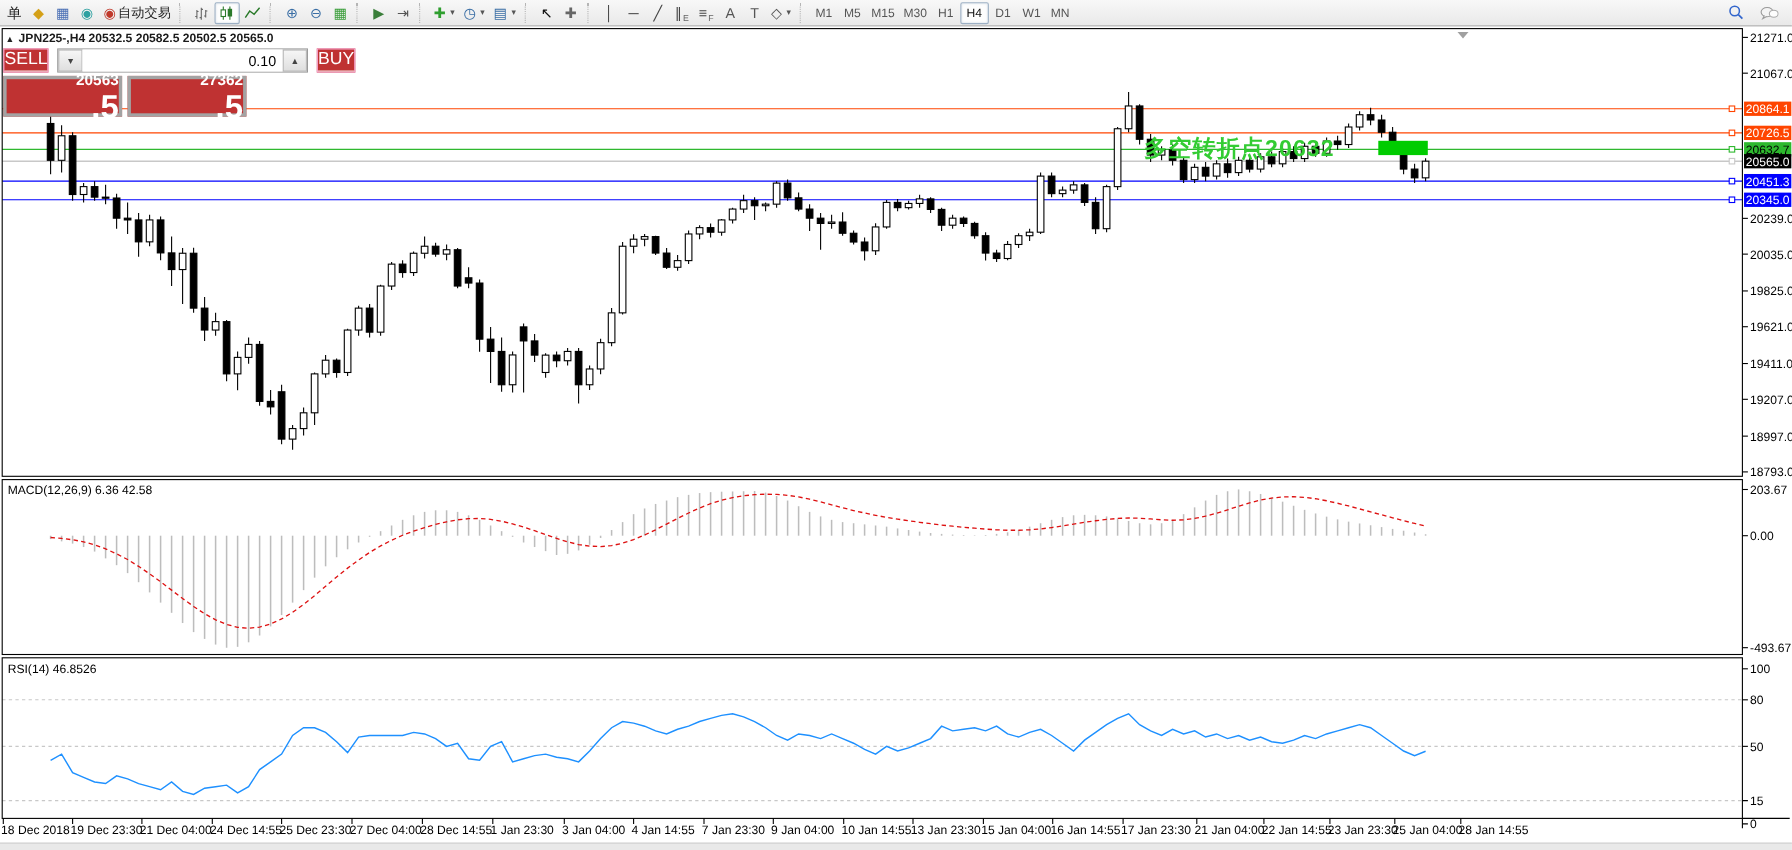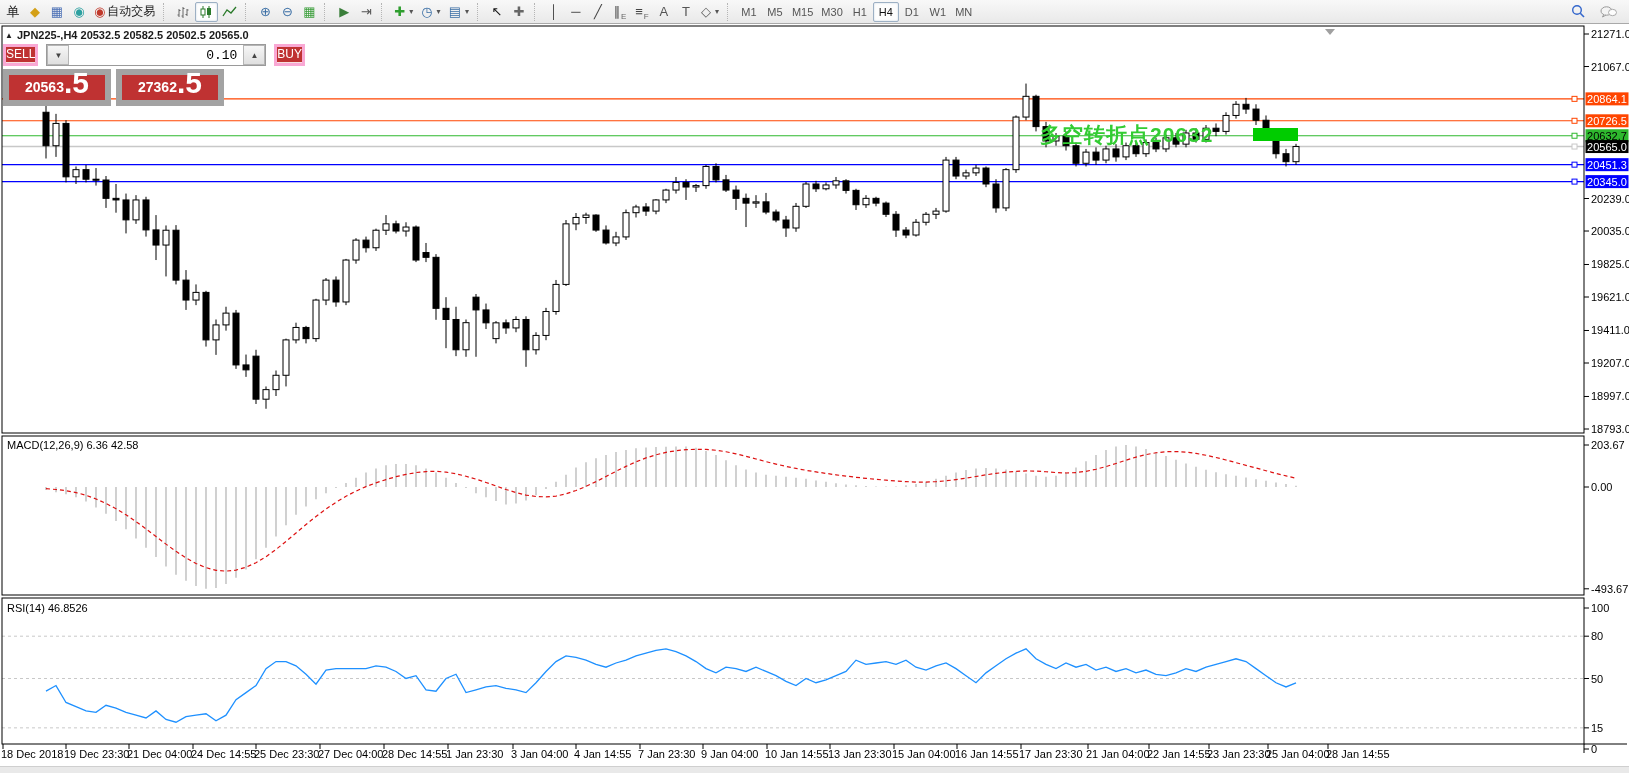--- a/index.html
+++ b/index.html
@@ -23,31 +23,31 @@
   #tb-right { margin-left:auto; display:flex; align-items:center; gap:6px; padding-right:6px; }
   
   #chart-svg { position:absolute; left:0; top:0; z-index:1; }
   .overlay { position:absolute; z-index:3; }
   #symbol-header { left:5px; top:29px; font-size:11px; font-weight:bold; color:#1a1a1a;
     display:flex; align-items:center; gap:4px; }
   #symbol-header .tri { font-size:8px; color:#222; }
   
   #trade-panel { left:3px; top:44px; width:222px; }
   .tp-row1 { display:flex; height:22px; align-items:stretch; }
-  .tp-btn { width:46px; background:#bf3232; color:#fff; font-size:12px; display:flex;
-    align-items:flex-end; justify-content:center; border:3px solid #f9a8d4; }
+  .tp-btn { width:46px; background:#bf3232; color:#fff; font-size:16px; display:flex;
+    align-items:flex-start; justify-content:center; border:1px solid #f9a8d4; }
   .tp-btn span { border-bottom:1px solid rgba(255,255,255,.85); padding-bottom:1px; }
   .tp-spin { flex:1; display:flex; margin:0 8px; border:1px solid #9a9a9a; background:#fff; }
   .tp-spin-btn { width:22px; background:linear-gradient(#f6f6f6,#dfdfdf); border:1px solid #b5b5b5;
     font-size:8px; color:#444; display:flex; align-items:center; justify-content:center; }
   .tp-vol { flex:1; border:none; outline:none; text-align:right; font-size:13px; padding-right:6px;
-    font-family:Liberation Mono, monospace; }
+    font-family:Liberation Sans, sans-serif; }
   .tp-row2 { display:flex; margin-top:3px; gap:5px; }
-  .tp-price { width:108px; height:37px; background:#bf3232; border:6px solid #a3a3a3; color:#fff;
-    display:flex; align-items:flex-end; justify-content:center; padding-bottom:2px; }
+  .tp-price { width:108px; height:37px; background:#bf3232; border:3px solid #a3a3a3; color:#fff;
+    display:flex; align-items:flex-end; justify-content:center; padding-bottom:2px;flex-direction:column; }
   .tp-price .small { font-size:14px; font-weight:bold; line-height:22px; }
   .tp-price .big { font-size:30px; font-weight:bold; line-height:30px; }
   #annotation { top:121px; left:1040px; font-size:21px; font-weight:bold; letter-spacing:1px;
     white-space:nowrap; z-index:2; }
   #highlight-box { z-index:2; }
   #bottom-strip { left:0; bottom:0; width:1629px; height:7px; background:#e9e9e9;
     border-top:1px solid #cfcfcf; z-index:4; }
 </style>
 </head>
 <body>

